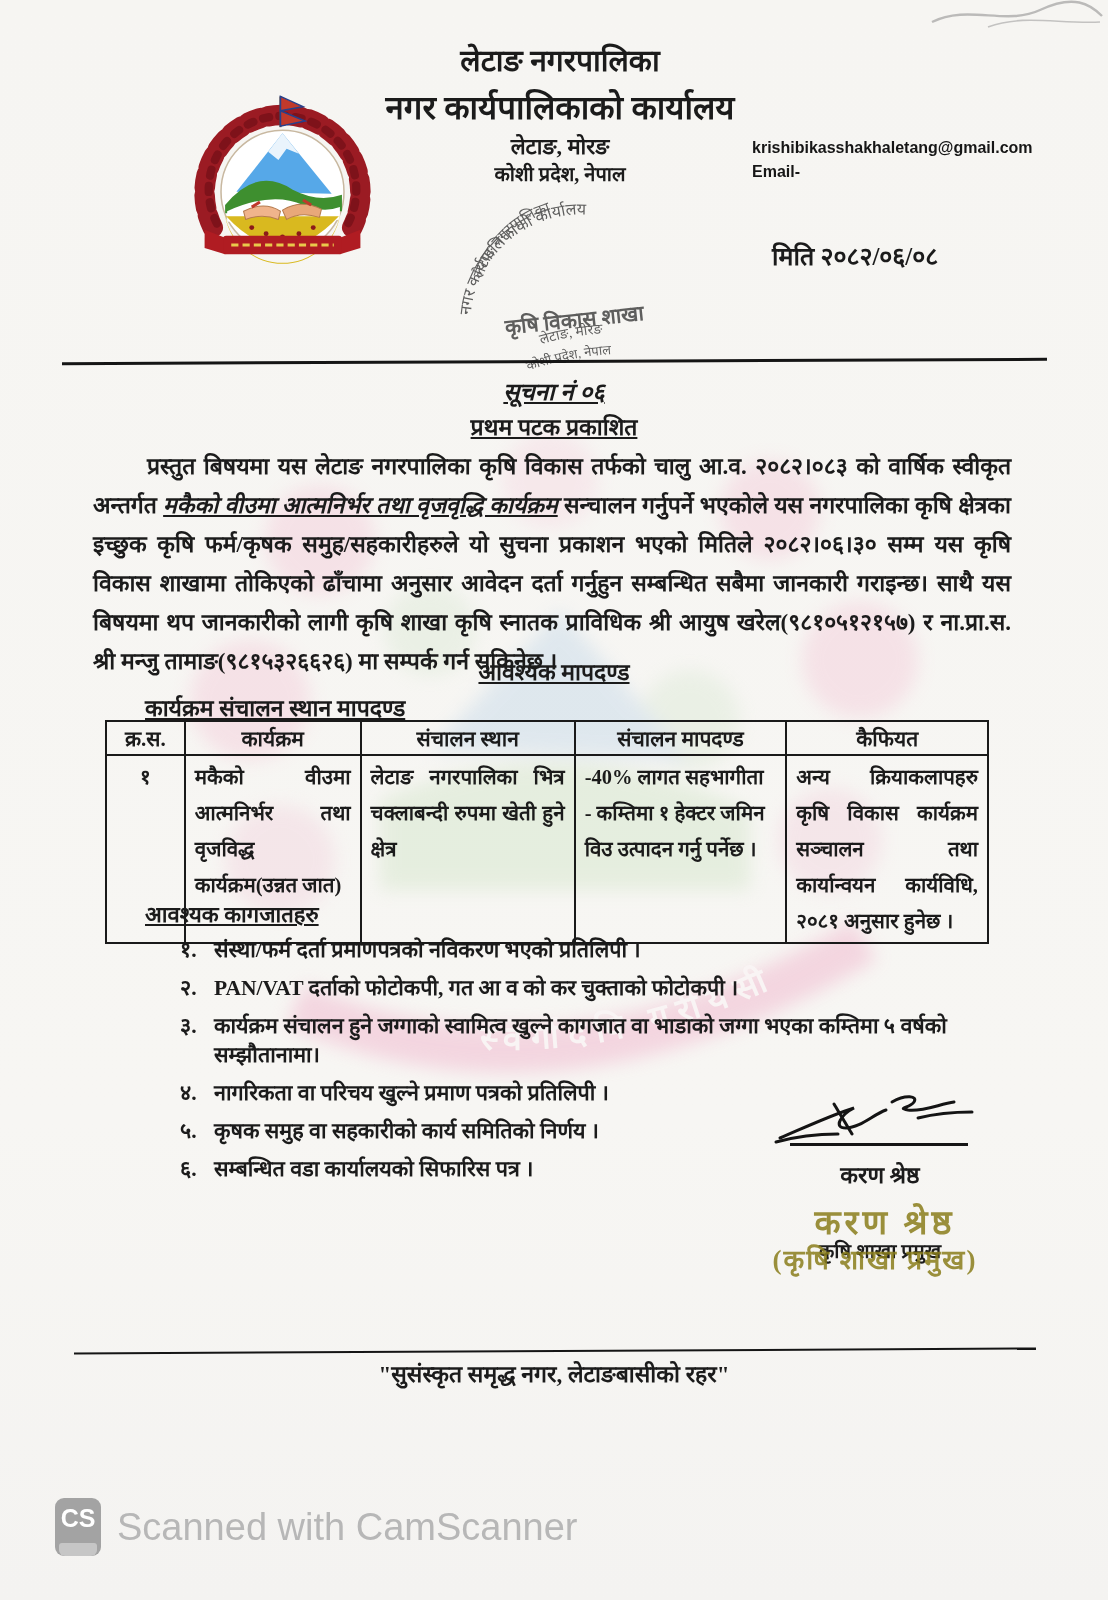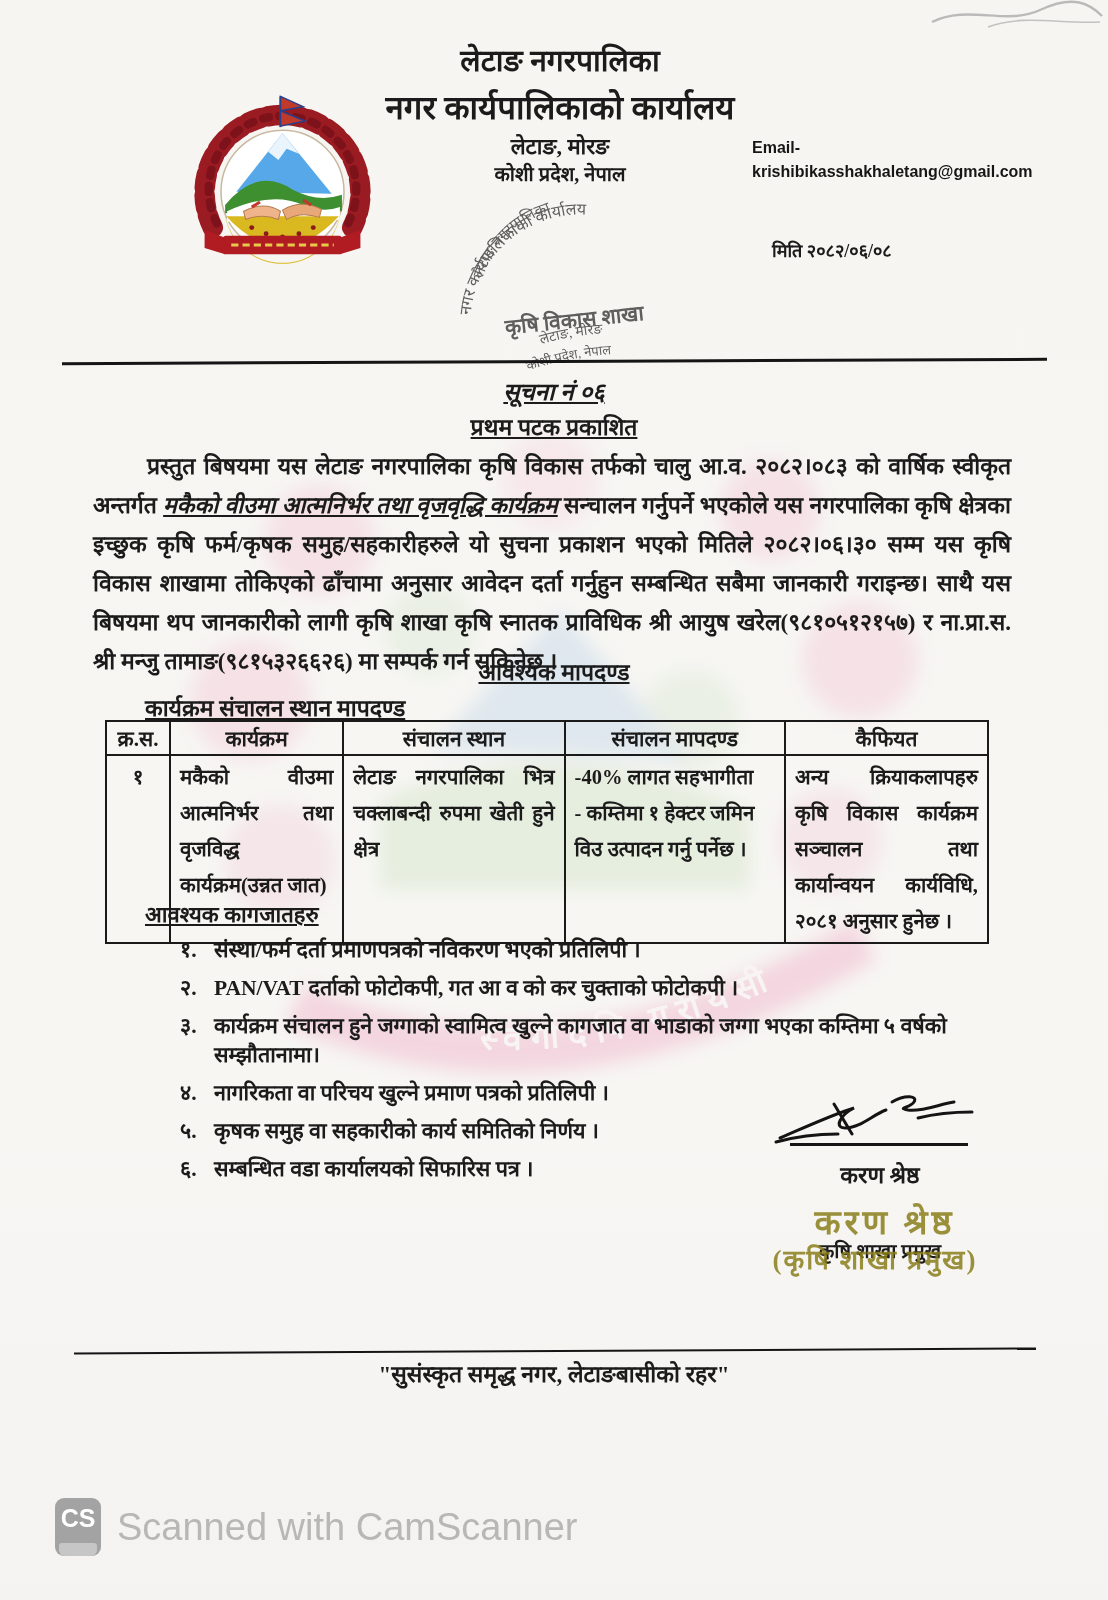--- a/index.html
+++ b/index.html
@@ -17,21 +17,21 @@
   
   .hdr-center{left:280px;top:42px;width:560px;text-align:center;line-height:1.25;}
   .hdr-muni{font-size:30px;font-weight:bold;}
   .hdr-office{font-size:33px;font-weight:bold;margin-top:8px;}
   .hdr-branch{font-size:29px;font-weight:bold;margin-top:6px;}
   .hdr-place{font-size:22px;font-weight:bold;margin-top:4px;}
   .hdr-prov{font-size:20px;font-weight:bold;margin-top:2px;}
   .hdr-email{left:752px;top:136px;width:345px;font-family:"Liberation Sans","DejaVu Sans",sans-serif;
     font-weight:bold;font-size:16px;line-height:1.5;color:#161616;}
   .hdr-ref{left:138px;top:245px;font-size:23px;font-weight:bold;line-height:1.7;}
-  .hdr-date{left:772px;top:238px;font-size:18px;font-weight:bold;}
+  .hdr-date{left:772px;top:238px;font-size:25px;font-weight:bold;}
   .rule{background:#151515;height:3px;}
   .rule-top{left:62px;top:360px;width:985px;transform:rotate(-0.25deg);}
   .rule-bottom{left:74px;top:1350px;width:962px;height:2px;transform:rotate(-0.3deg);}
   
   .stamp{left:438px;top:192px;width:255px;height:185px;transform:rotate(-6deg);opacity:.82;}
   .stamp text{fill:#3d3d3d;font-family:"Liberation Serif","DejaVu Serif",serif;}
   
   .notice-num{left:0;top:374px;width:1108px;text-align:center;font-size:24px;font-weight:bold;
     font-style:italic;text-decoration:underline;}
   .notice-pub{left:0;top:410px;width:1108px;text-align:center;font-size:23px;font-weight:bold;
@@ -40,21 +40,21 @@
   .body-para{left:93px;top:447px;width:918px;font-size:23px;line-height:39px;
     text-align:justify;text-indent:54px;font-weight:600;}
   .body-para .emph{font-weight:bold;font-style:italic;text-decoration:underline;}
   
   .criteria-head{left:0;top:655px;width:1108px;text-align:center;font-size:23px;font-weight:bold;
     text-decoration:underline;}
   .criteria-sub{left:145px;top:691px;font-size:23px;font-weight:bold;text-decoration:underline;}
   
   .tbl{left:105px;top:720px;width:884px;border-collapse:collapse;font-size:20.5px;font-weight:600;}
   .tbl th,.tbl td{border:2.5px solid #1a1a1a;padding:3px 9px;vertical-align:top;}
-  .tbl th{font-size:21px;text-align:center;padding:2px 0;}
+  .tbl th{font-size:21px;text-align:center;padding:2px 16px;}
   .tbl td{line-height:36px;}
   .col-sn{width:46px;text-align:center;}
   .col-prog{width:158px;text-align:justify;}
   .col-loc{width:212px;text-align:justify;}
   .col-crit{width:212px;}
   .col-rem{width:190px;text-align:justify;}
   
   .docs-head{left:145px;top:898px;font-size:22px;font-weight:bold;text-decoration:underline;font-family:Liberation Serif, serif;}
   .docs-list{left:180px;top:934px;width:860px;font-size:21.5px;font-weight:600;}
   .docs-list .doc-item{margin-bottom:9px;display:flex;}
@@ -168,22 +168,22 @@
   </svg>
 
   <div class="abs hdr-center">
     <div class="hdr-muni">लेटाङ नगरपालिका</div>
     <div class="hdr-office">नगर कार्यपालिकाको कार्यालय</div>
     <div class="hdr-place">लेटाङ, मोरङ</div>
     <div class="hdr-prov">कोशी प्रदेश, नेपाल</div>
   </div>
 
   <div class="abs hdr-email">
+    <div>krishibikasshakhaletang@gmail.com</div>
     <div>Email-</div>
-    <div>krishibikasshakhaletang@gmail.com</div>
   </div>
 
 
   <div class="abs hdr-date">मिति  २०८२/०६/०८</div>
 
   <svg class="abs stamp" viewBox="0 0 250 185">
     <defs>
       <path id="st1" d="M 38,92 A 102,102 0 0 1 228,74"></path>
       <path id="st2" d="M 26,122 A 110,110 0 0 1 240,100"></path>
       <path id="st4" d="M 82,152 Q 132,140 186,148"></path>

